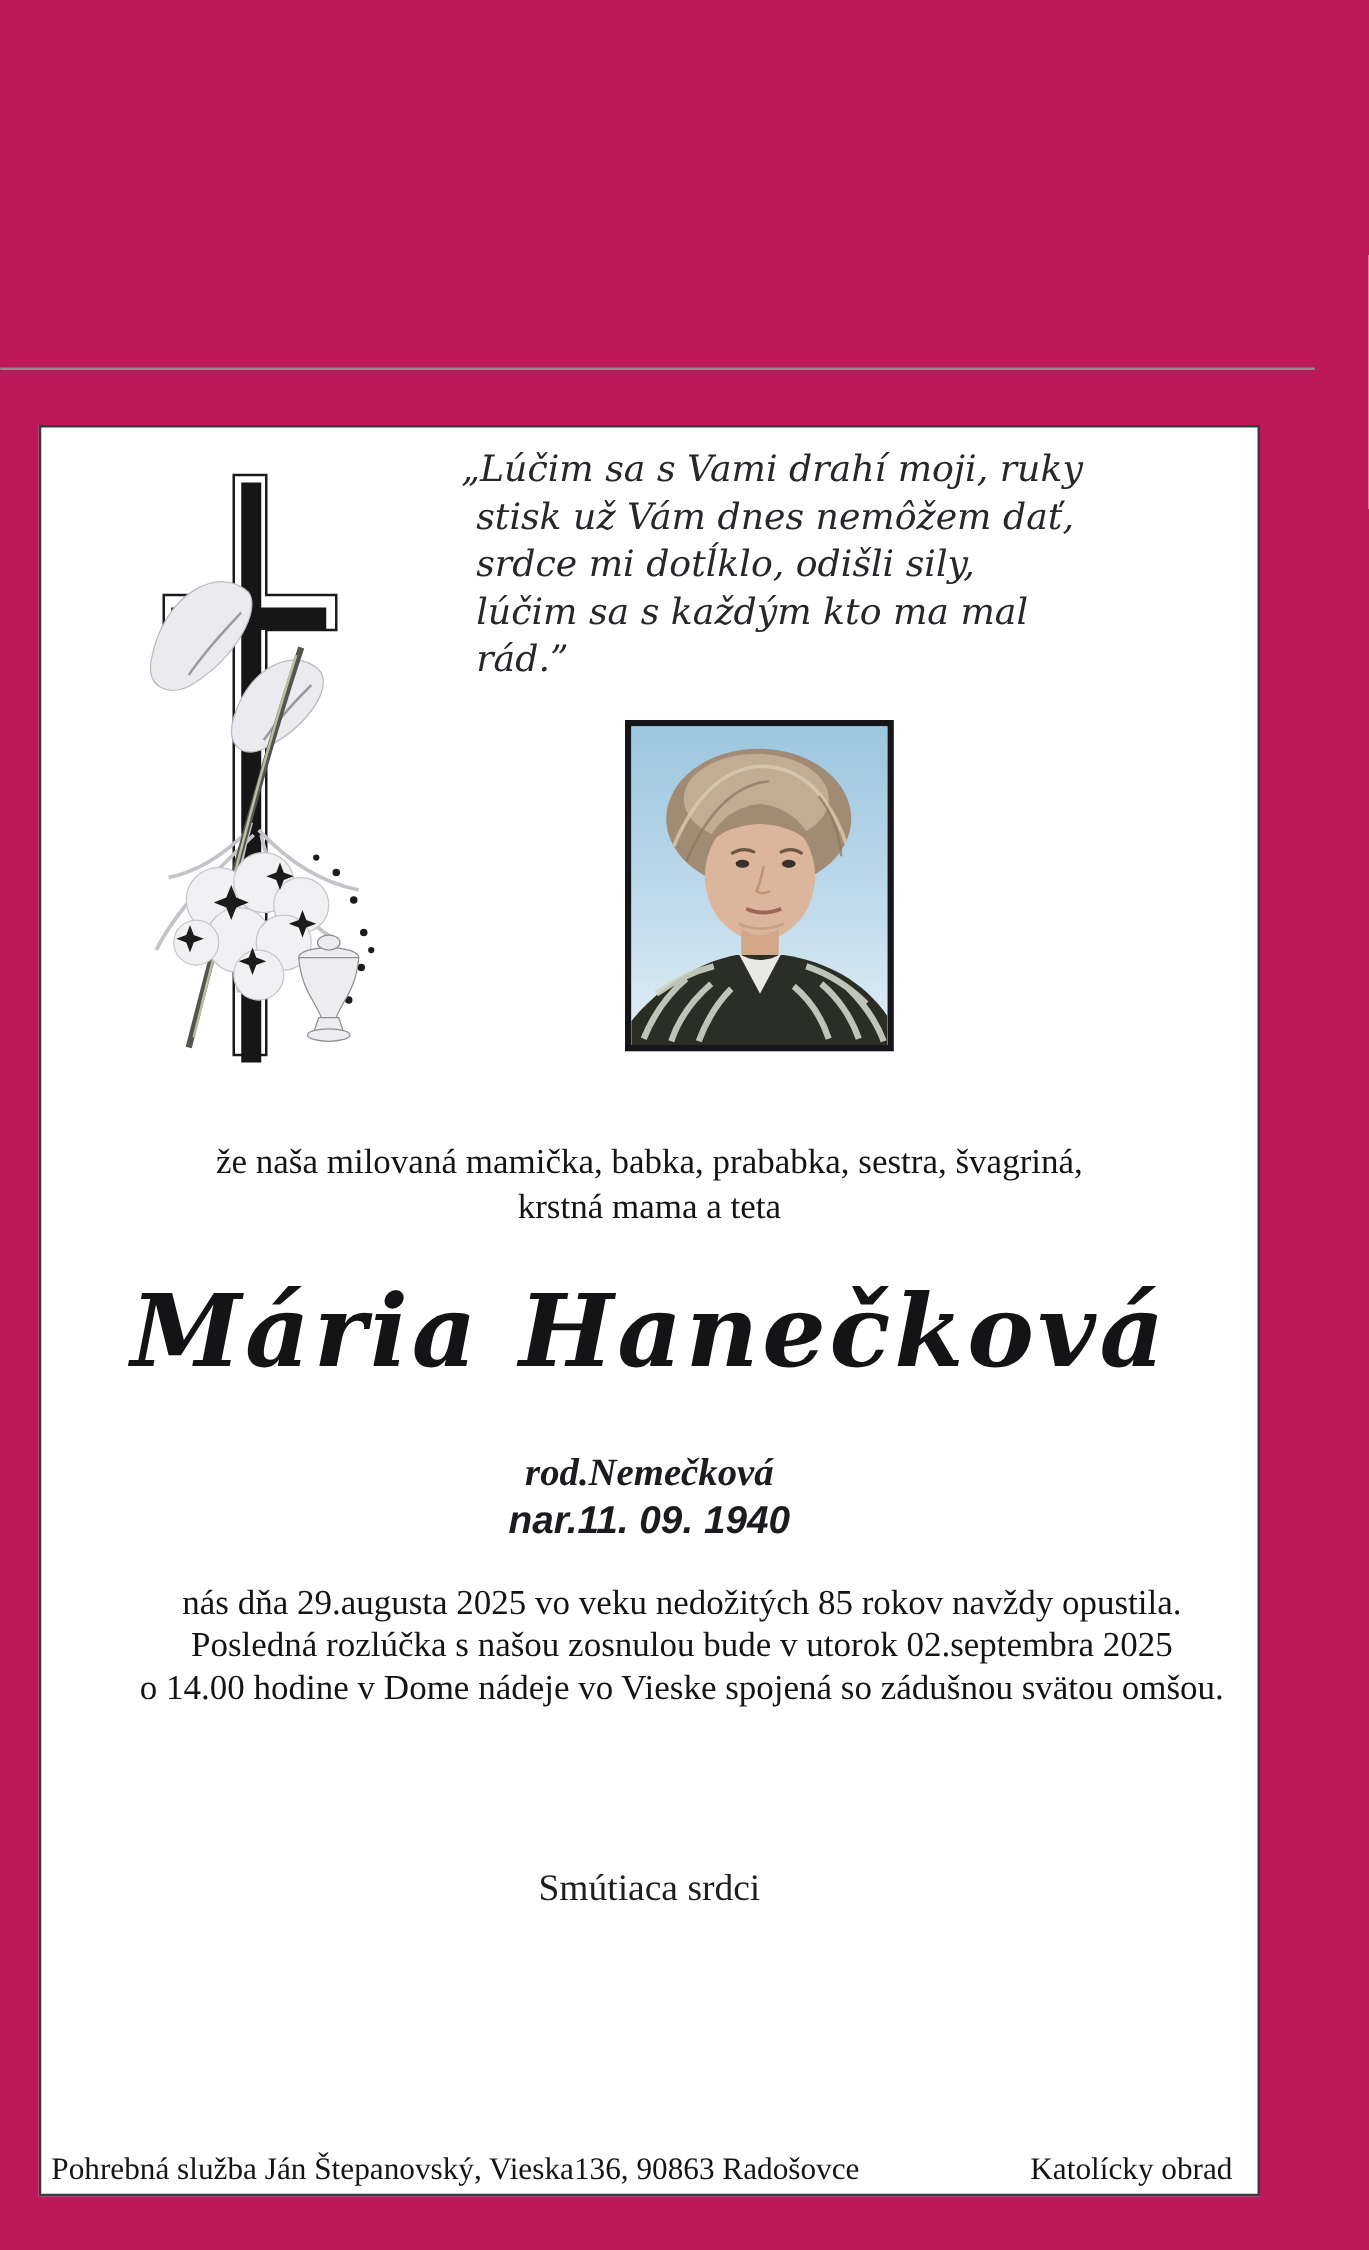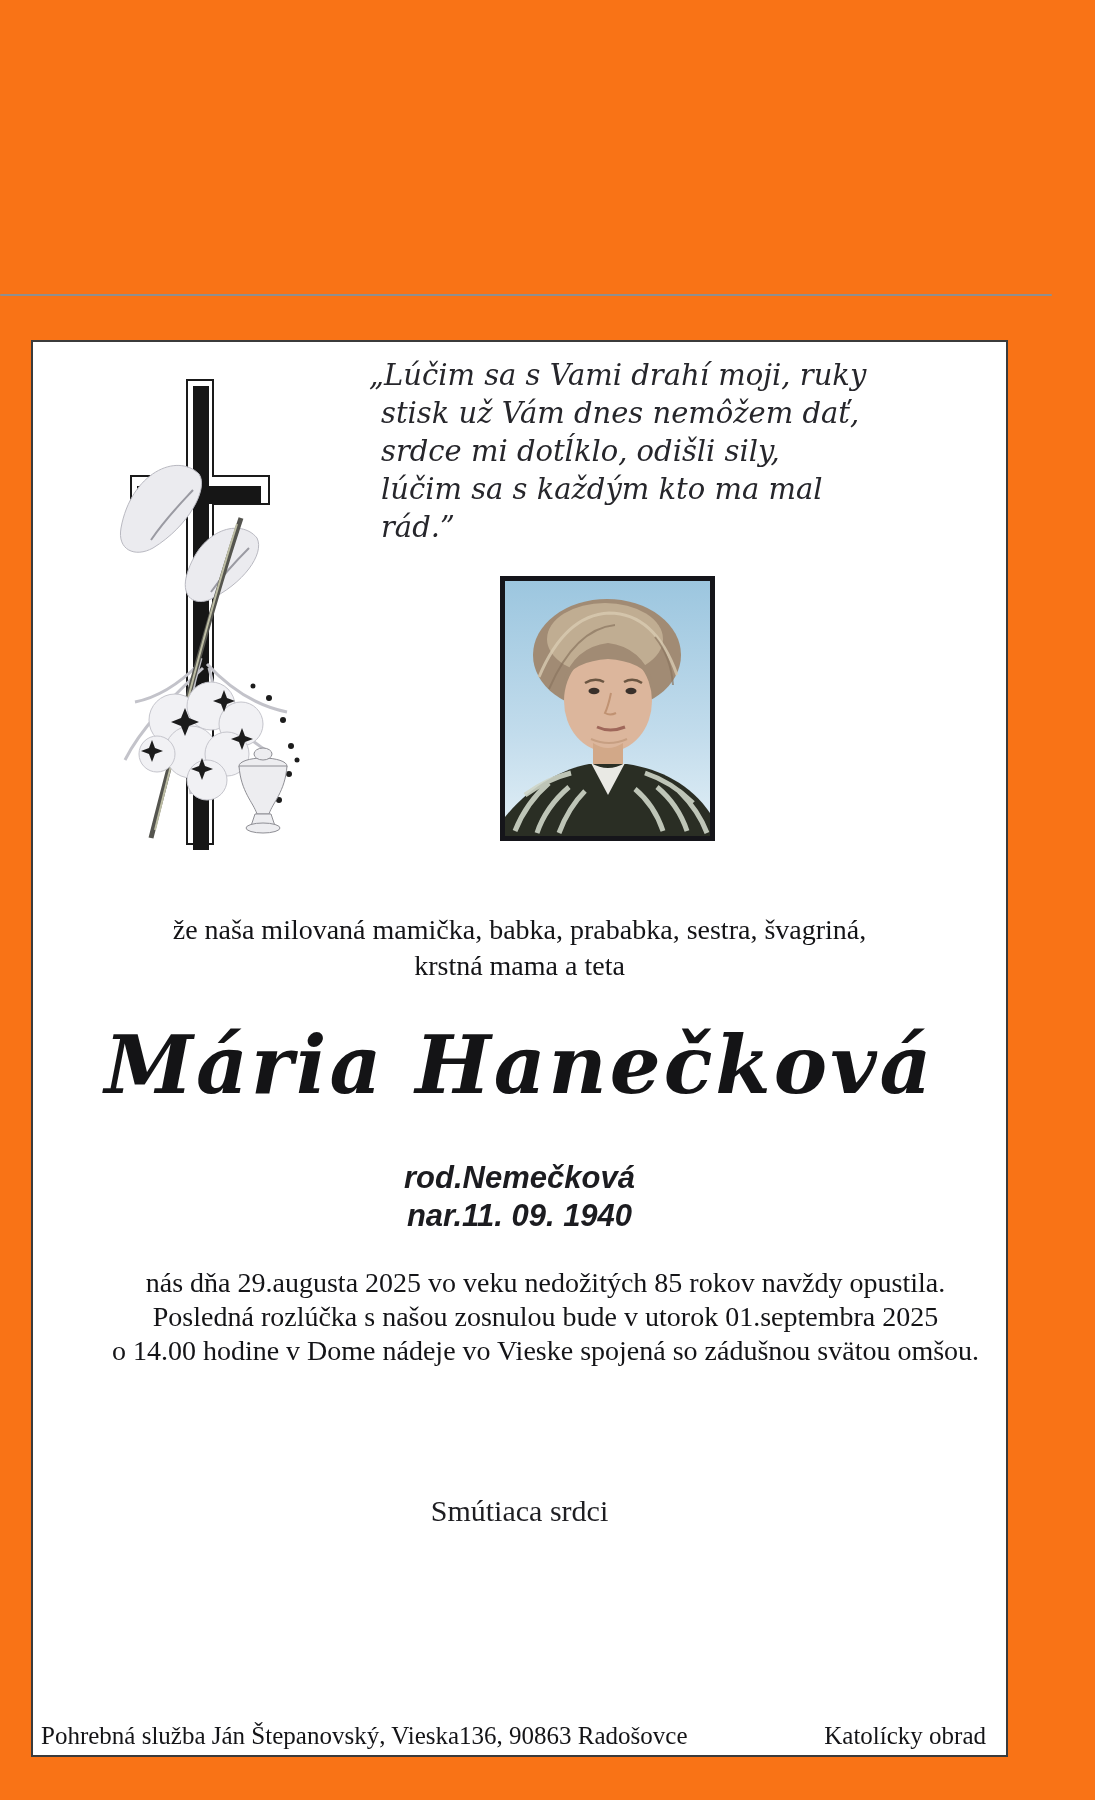--- a/index.html
+++ b/index.html
@@ -1,33 +1,33 @@
 <!DOCTYPE html>
 <html><head>
 <meta charset="utf-8">
 <style>
   html,body{margin:0;padding:0;background:#ffffff;}
-  .page{position:relative;width:1095px;height:1800px;background:#f97316;overflow:hidden;
+  .page{position:relative;width:1095px;height:1800px;background:#be185d;overflow:hidden;
         font-family:"Liberation Serif",serif;color:#1b1b1e;}
   .top-rule{position:absolute;left:0;top:294px;width:1052px;height:2px;background:#8f8f8f;border-radius:1px;}
   .frame{position:absolute;left:31px;top:340px;width:973px;height:1413px;border:2px solid #3b3b3b;background:#ffffff;}
 
   .cross-art{position:absolute;left:58px;top:26px;width:226px;height:500px;}
   .portrait-frame{position:absolute;left:467px;top:234px;width:205px;height:255px;border:5px solid #15151a;background:#a9cfe4;}
   .portrait-frame svg{display:block;}
 
   .quote{position:absolute;left:336px;top:14px;width:500px;
          font-family:"DejaVu Serif",serif;font-style:italic;font-size:29px;line-height:38px;color:#26262b;}
   .quote .indent{padding-left:12px;}
 
   .centered{position:absolute;left:0;width:100%;text-align:center;}
   .announcement{top:570px;font-size:28px;line-height:36px;color:#141417;}
   .name{top:676px;font-family:"DejaVu Serif",serif;font-style:italic;font-weight:bold;
         font-size:80px;letter-spacing:3px;color:#141416;}
-  .maiden{top:818px;font-family:Liberation Sans, sans-serif;font-style:italic;font-weight:bold;font-size:31px;color:#1c1c20;}
+  .maiden{top:818px;font-family:Liberation Serif, serif;font-style:italic;font-weight:bold;font-size:31px;color:#1c1c20;}
   .birth{top:856px;font-family:Liberation Sans, sans-serif;font-style:italic;font-weight:bold;font-size:31px;color:#1c1c20;}
   .details{top:924px;font-size:28px;line-height:34px;color:#141417;margin-left:26px;}
   .signature{top:1152px;font-size:30px;color:#1e1e22;}
 
   .footer{position:absolute;left:0;bottom:5px;width:100%;box-sizing:border-box;
           display:flex;justify-content:space-between;align-items:flex-start;
           padding:0 20px 0 8px;font-size:25px;color:#141417;font-family:Liberation Serif, serif;}
 </style>
 </head>
 <body>
@@ -157,21 +157,21 @@
       <div>že naša milovaná mamička, babka, prababka, sestra, švagriná,</div>
       <div>krstná mama a teta</div>
     </div>
 
     <div class="centered name">Mária Hanečková</div>
     <div class="centered maiden">rod.Nemečková</div>
     <div class="centered birth">nar.11. 09. 1940</div>
 
     <div class="centered details">
       <div>nás dňa 29.augusta 2025 vo veku nedožitých 85 rokov navždy opustila.</div>
-      <div>Posledná rozlúčka s našou zosnulou bude v utorok 01.septembra 2025</div>
+      <div>Posledná rozlúčka s našou zosnulou bude v utorok 02.septembra 2025</div>
       <div>o 14.00 hodine v Dome nádeje vo Vieske spojená so zádušnou svätou omšou.</div>
     </div>
 
     <div class="centered signature">Smútiaca srdci</div>
 
     <div class="footer">
       <span>Pohrebná služba Ján Štepanovský, Vieska136, 90863 Radošovce</span>
       <span>Katolícky obrad</span>
     </div>
 

